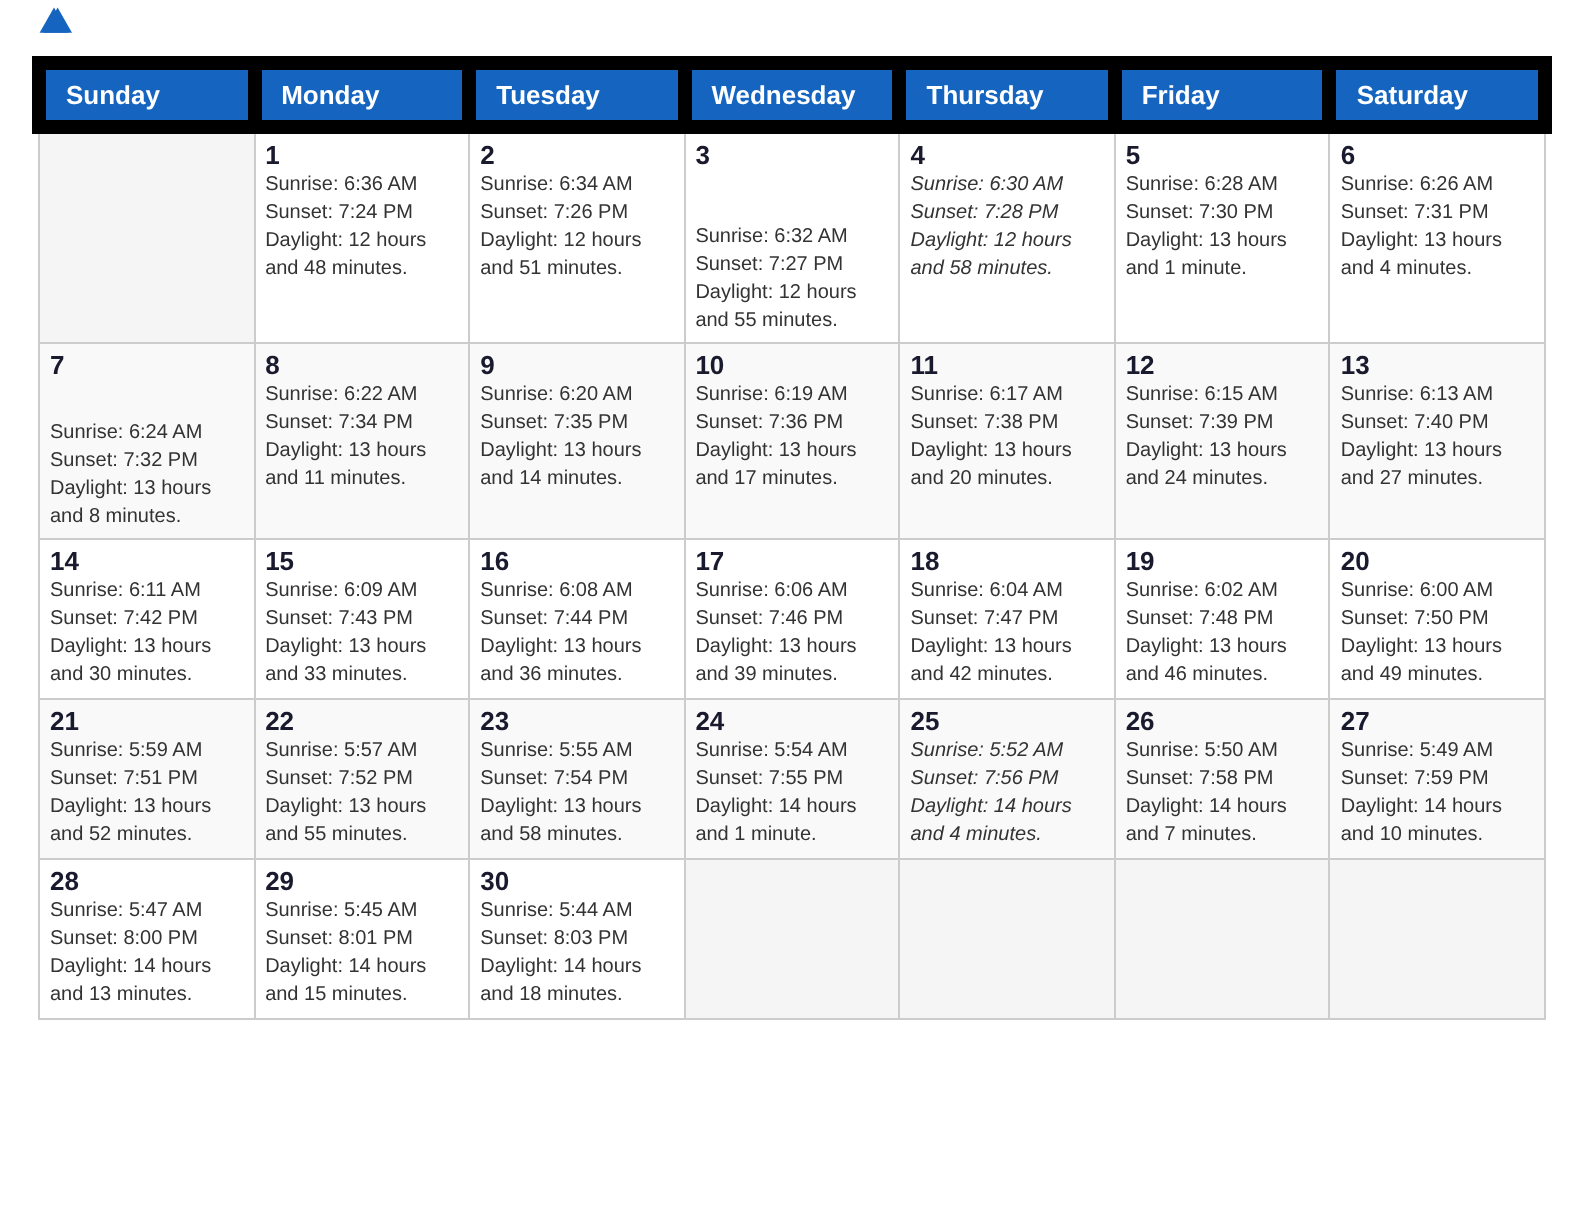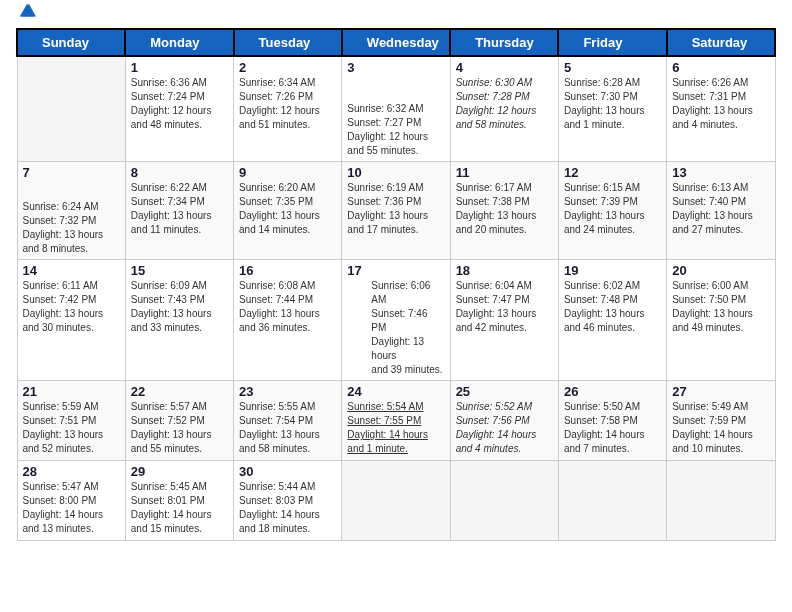--- a/index.html
+++ b/index.html
@@ -63,24 +63,24 @@
     }
     .calendar-table {
       width: 100%;
       border-collapse: collapse;
       table-layout: fixed;
     }
     .calendar-table th {
       background-color: #1565c0;
       color: #fff;
       text-align: left;
-      padding: 5px 24px;
+      padding: 5px 10px;
       font-size: 13px;
       font-weight: bold;
-      border: 2px solid #000000;
+      border: 7px solid #000000;
     }
     .calendar-table td {
       border: 1px solid #ccc;
       vertical-align: top;
       padding: 3px 5px;
       height: 80px;
       background: #fff;
     }
     .calendar-table td.empty {
       background: #f5f5f5;
@@ -250,21 +250,21 @@
           </td>
           <td>
             <span class="cell-date">16</span>
             <div class="cell-info" style="white-space: pre-line;">Sunrise: 6:08 AM
 Sunset: 7:44 PM
 Daylight: 13 hours
 and 36 minutes.</div>
           </td>
           <td>
             <span class="cell-date">17</span>
-            <div class="cell-info" style="white-space: pre-line; margin-left: 24px;">Sunrise: 6:06 AM
+            <div class="cell-info" style="white-space: pre-line;">Sunrise: 6:06 AM
 Sunset: 7:46 PM
 Daylight: 13 hours
 and 39 minutes.</div>
           </td>
           <td>
             <span class="cell-date">18</span>
             <div class="cell-info" style="white-space: pre-line;">Sunrise: 6:04 AM
 Sunset: 7:47 PM
 Daylight: 13 hours
 and 42 minutes.</div>
@@ -301,21 +301,21 @@
           </td>
           <td>
             <span class="cell-date">23</span>
             <div class="cell-info" style="white-space: pre-line;">Sunrise: 5:55 AM
 Sunset: 7:54 PM
 Daylight: 13 hours
 and 58 minutes.</div>
           </td>
           <td>
             <span class="cell-date">24</span>
-            <div class="cell-info" style="white-space: pre-line; text-decoration: underline;">Sunrise: 5:54 AM
+            <div class="cell-info" style="white-space: pre-line;">Sunrise: 5:54 AM
 Sunset: 7:55 PM
 Daylight: 14 hours
 and 1 minute.</div>
           </td>
           <td>
             <span class="cell-date">25</span>
             <div class="cell-info" style="white-space: pre-line; font-style: italic;">Sunrise: 5:52 AM
 Sunset: 7:56 PM
 Daylight: 14 hours
 and 4 minutes.</div>

